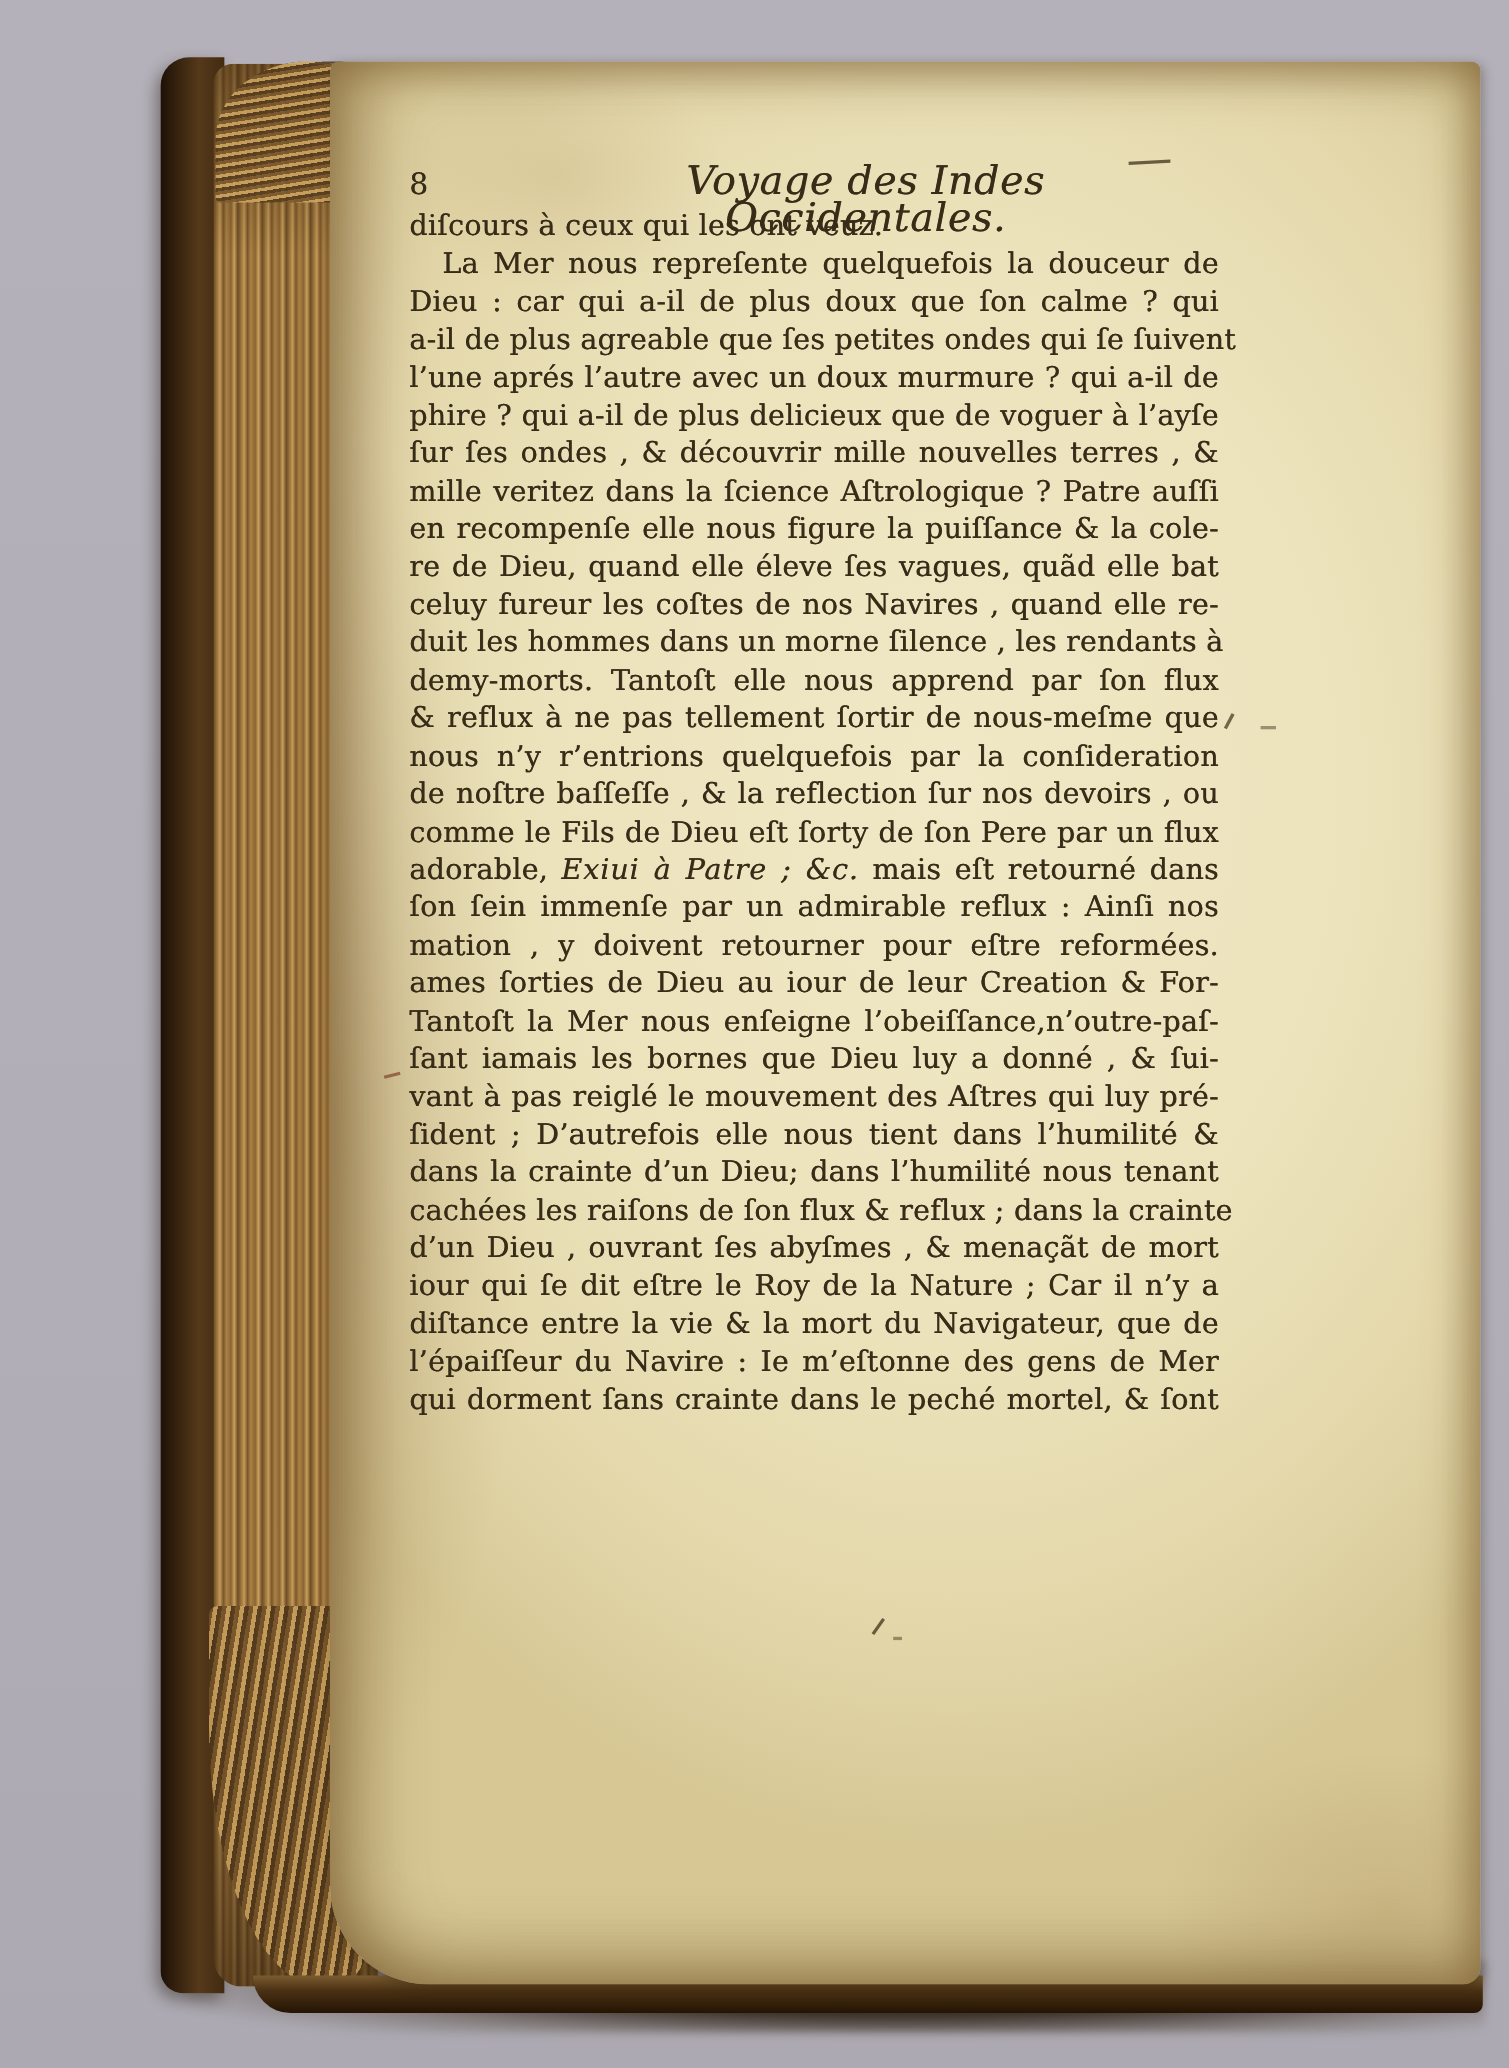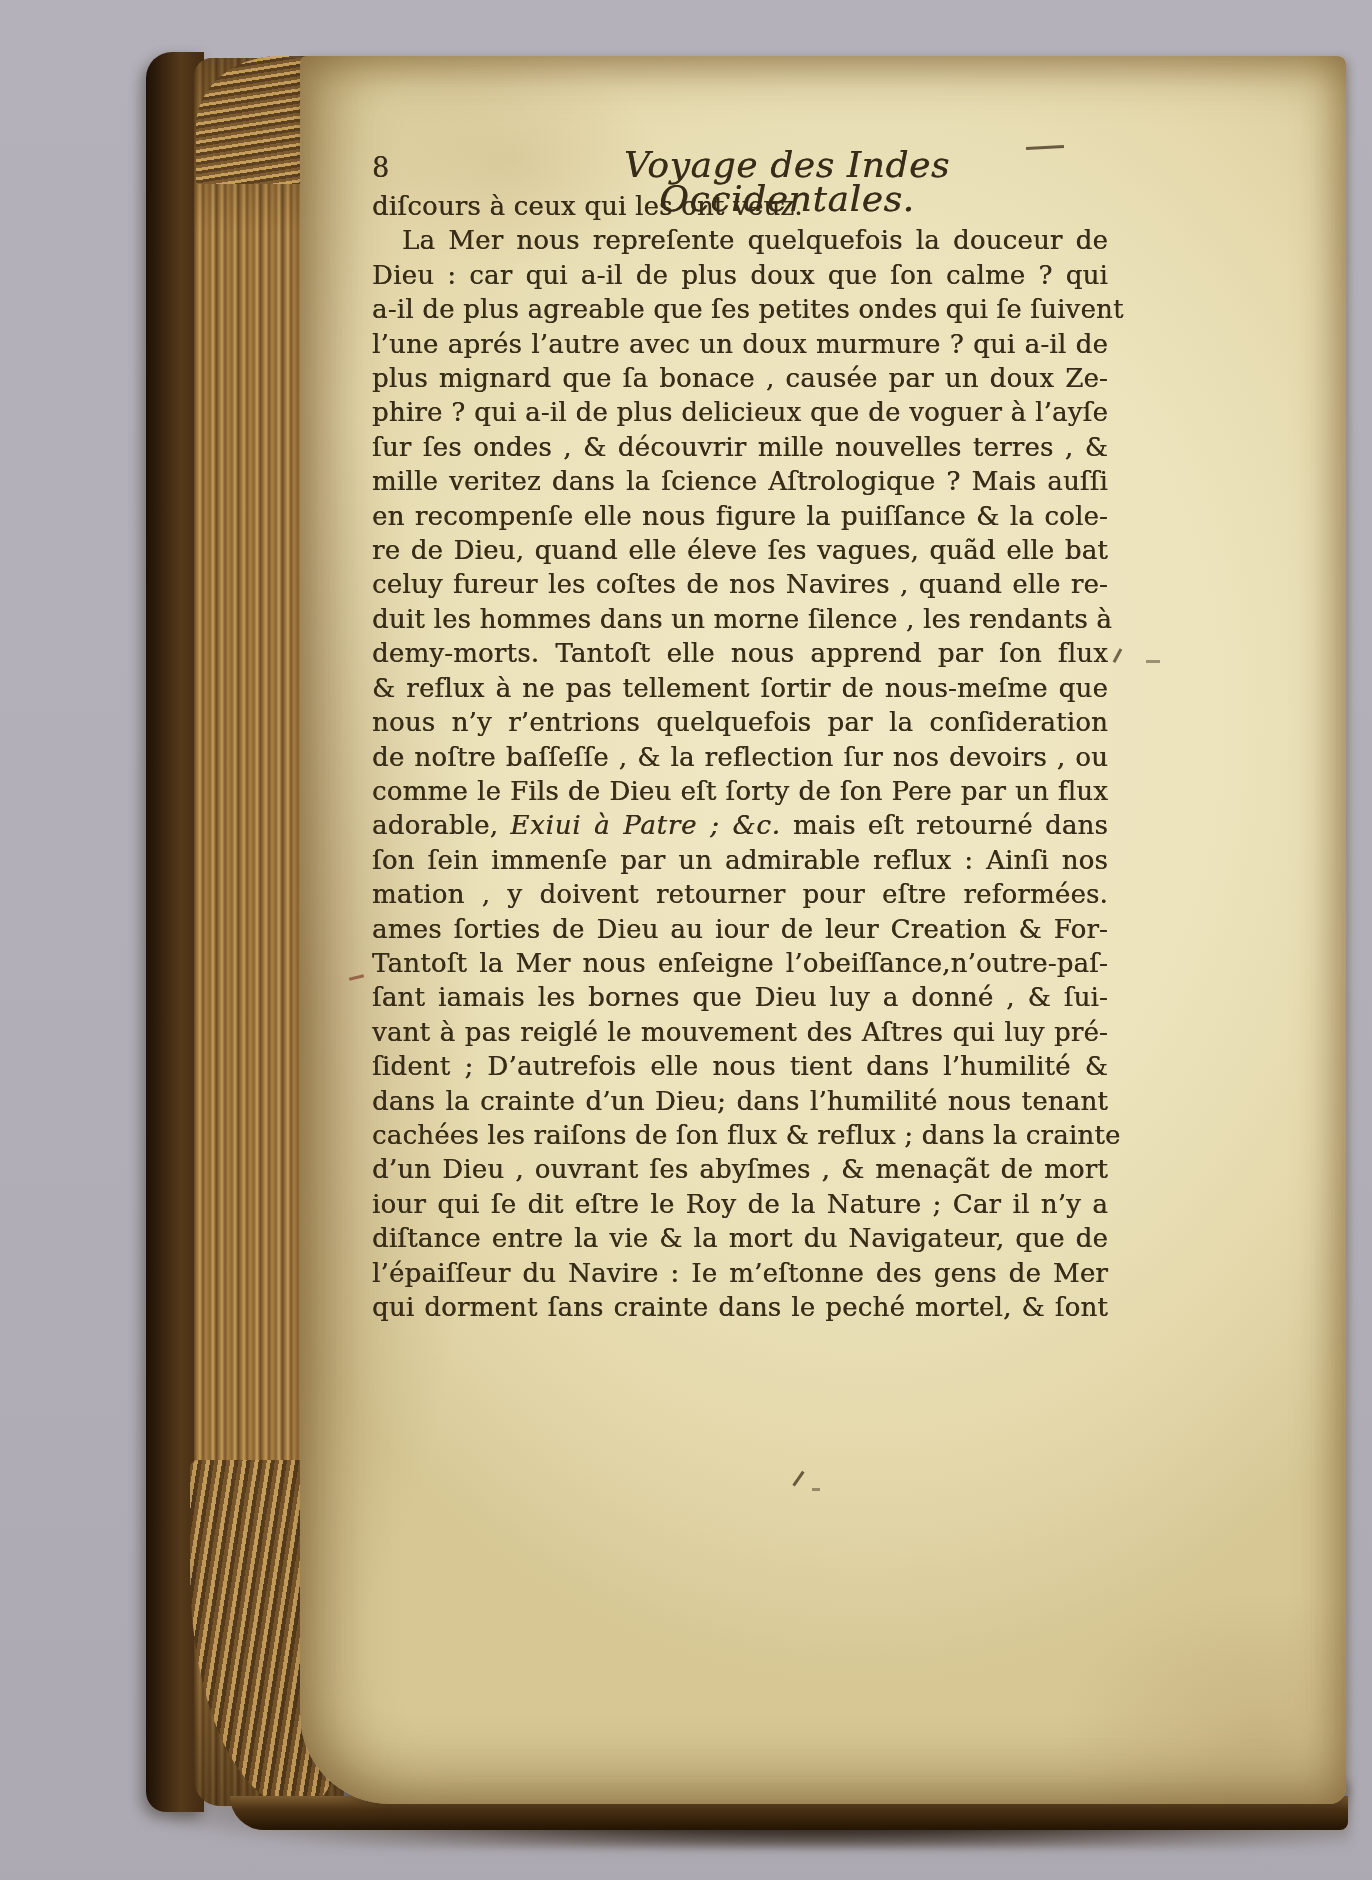--- a/index.html
+++ b/index.html
@@ -111,24 +111,23 @@
     <div class="page-header">
       <div class="pagenum">8</div>
       <div class="running-title">Voyage des Indes Occidentales.</div>
     </div>
     <div id="lines">
         <div class="line end">diſcours à ceux qui les ont veuz.</div>
         <div class="line indent">La Mer nous repreſente quelquefois la douceur de</div>
         <div class="line">Dieu : car qui a-il de plus doux que ſon calme ? qui</div>
         <div class="line">a-il de plus agreable que ſes petites ondes qui ſe ſuivent</div>
         <div class="line">l’une aprés l’autre avec un doux murmure ? qui a-il de</div>
-        <div class="line">plus mignard que ſa bonace , causée par un doux Ze-</div>
         <div class="line">phire ? qui a-il de plus delicieux que de voguer à l’ayſe</div>
         <div class="line">ſur ſes ondes , &amp; découvrir mille nouvelles terres , &amp;</div>
-        <div class="line">mille veritez dans la ſcience Aſtrologique ? Mais auſſi</div>
+        <div class="line">mille veritez dans la ſcience Aſtrologique ? Patre auſſi</div>
         <div class="line">en recompenſe elle nous figure la puiſſance &amp; la cole-</div>
         <div class="line">re de Dieu, quand elle éleve ſes vagues, quãd elle bat</div>
         <div class="line">celuy fureur les coſtes de nos Navires , quand elle re-</div>
         <div class="line">duit les hommes dans un morne ſilence , les rendants à</div>
         <div class="line">demy-morts. Tantoſt elle nous apprend par ſon flux</div>
         <div class="line">&amp; reflux à ne pas tellement ſortir de nous-meſme que</div>
         <div class="line">nous n’y r’entrions quelquefois par la conſideration</div>
         <div class="line">de noſtre baſſeſſe , &amp; la reflection ſur nos devoirs , ou</div>
         <div class="line">comme le Fils de Dieu eſt ſorty de ſon Pere par un flux</div>
         <div class="line"><span>adorable, </span><em>Exiui à Patre ; &amp;c.</em><span> mais eſt retourné dans</span></div>

